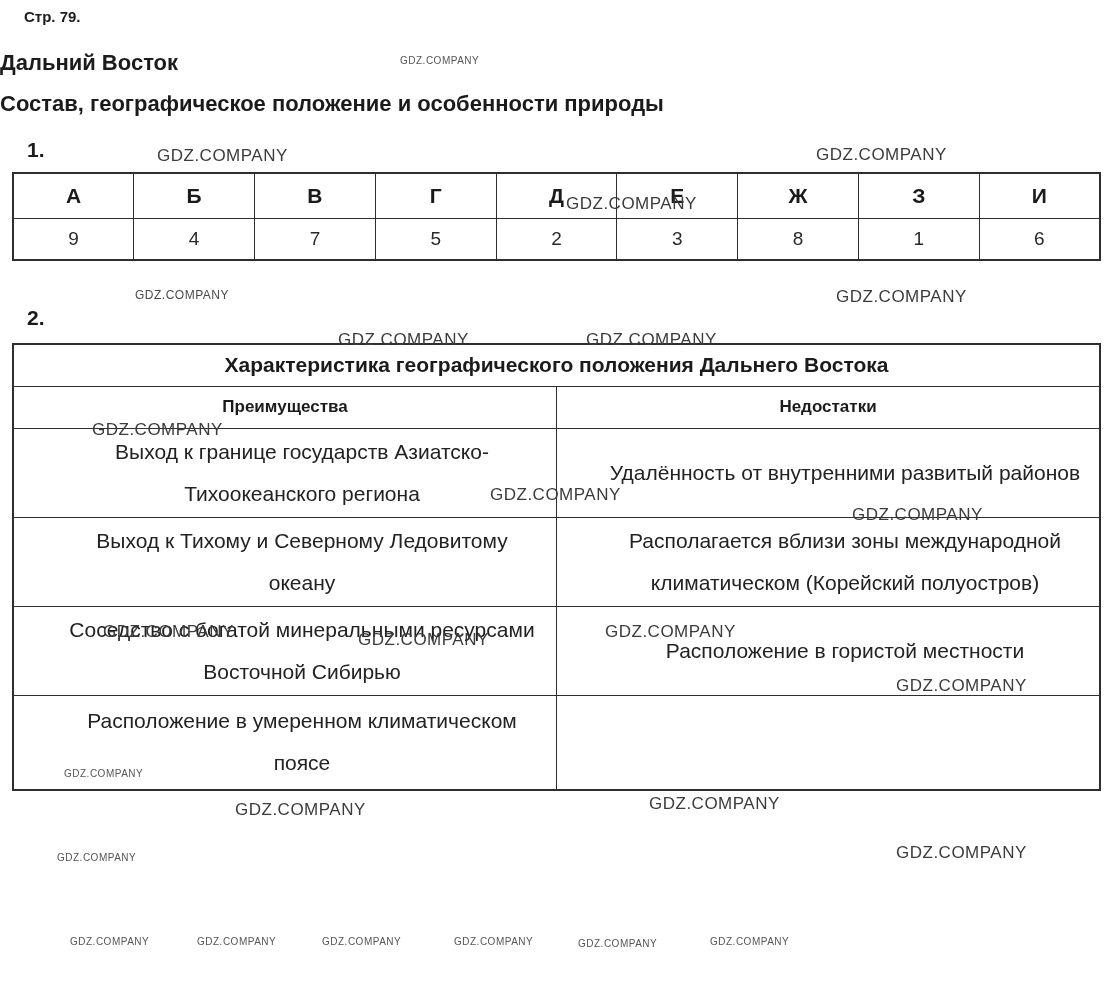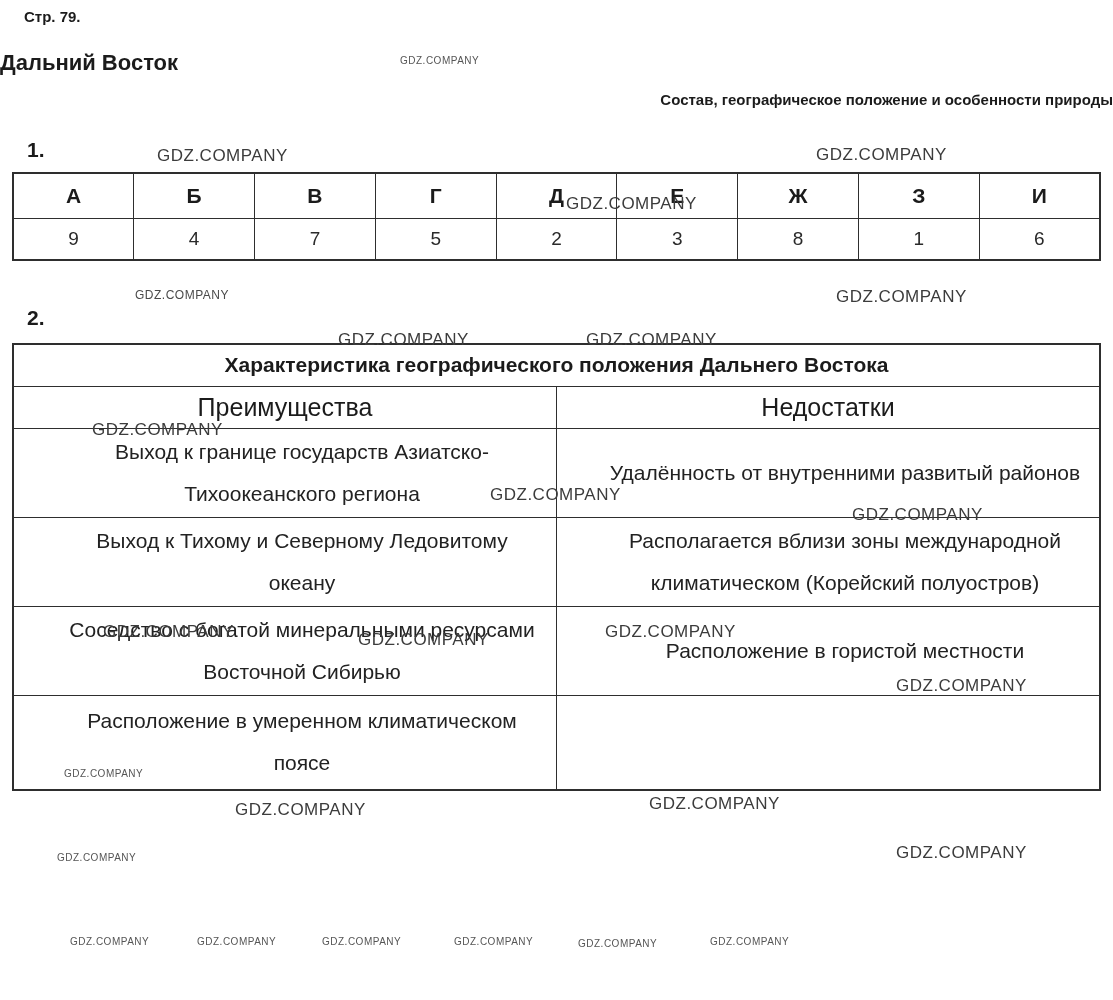--- a/index.html
+++ b/index.html
@@ -7,35 +7,35 @@
   body {
     width: 1113px; height: 1000px;
     background: #ffffff;
     font-family: "Liberation Sans", sans-serif;
     color: #1b1b1b;
     position: relative;
     overflow: hidden;
   }
   .page-label { position: absolute; left: 24px; top: 8px; font-size: 15px; font-weight: 700; }
   .doc-title { position: absolute; left: 0; top: 50px; width: 100%; text-align: left; font-size: 22px; font-weight: 700; }
-  .doc-subtitle { position: absolute; left: 0; top: 91px; width: 100%; text-align: right; font-size: 15px; font-weight: 700; }
+  .doc-subtitle { position: absolute; left: 0; top: 91px; width: 100%; text-align: left; font-size: 22px; font-weight: 700; }
   .sec-label { position: absolute; font-size: 21px; font-weight: 700; }
   #sec1 { left: 27px; top: 138px; }
   #sec2 { left: 27px; top: 306px; }
 
   table { border-collapse: collapse; position: absolute; left: 12px; width: 1089px; table-layout: fixed; border: 2px solid #2e2e2e; }
   td, th { border: 1px solid #2e2e2e; text-align: center; vertical-align: middle; padding: 2px 14px; }
 
   #table1 { top: 172px; }
   #table1 th { font-size: 21px; font-weight: 700; height: 45px; }
   #table1 td { font-size: 19px; font-weight: 400; height: 42px; color: #2a2a2a; }
 
   #table2 { top: 343px; }
   #table2 .t2-title { font-size: 21px; font-weight: 700; height: 42px; }
-  #table2 .t2-col { font-size: 25px; font-weight: 400; height: 42px; margin-left: 36px; }
+  #table2 .t2-col { font-size: 17px; font-weight: 700; height: 42px; margin-left: 36px; }
   #table2 td.cell { font-size: 21px; font-weight: 400; line-height: 2.0; color: #222; padding-left: 48px; }
 
   .wm { position: absolute; white-space: nowrap; z-index: 5; letter-spacing: 0.5px; pointer-events: none; }
   .wm-md { font-size: 17px; color: #3c3c3c; }
   .wm-sm { font-size: 12px; color: #4a4a4a; }
   .wm-xs { font-size: 10px; color: #555555; }
 </style>
 </head>
 <body>
 

